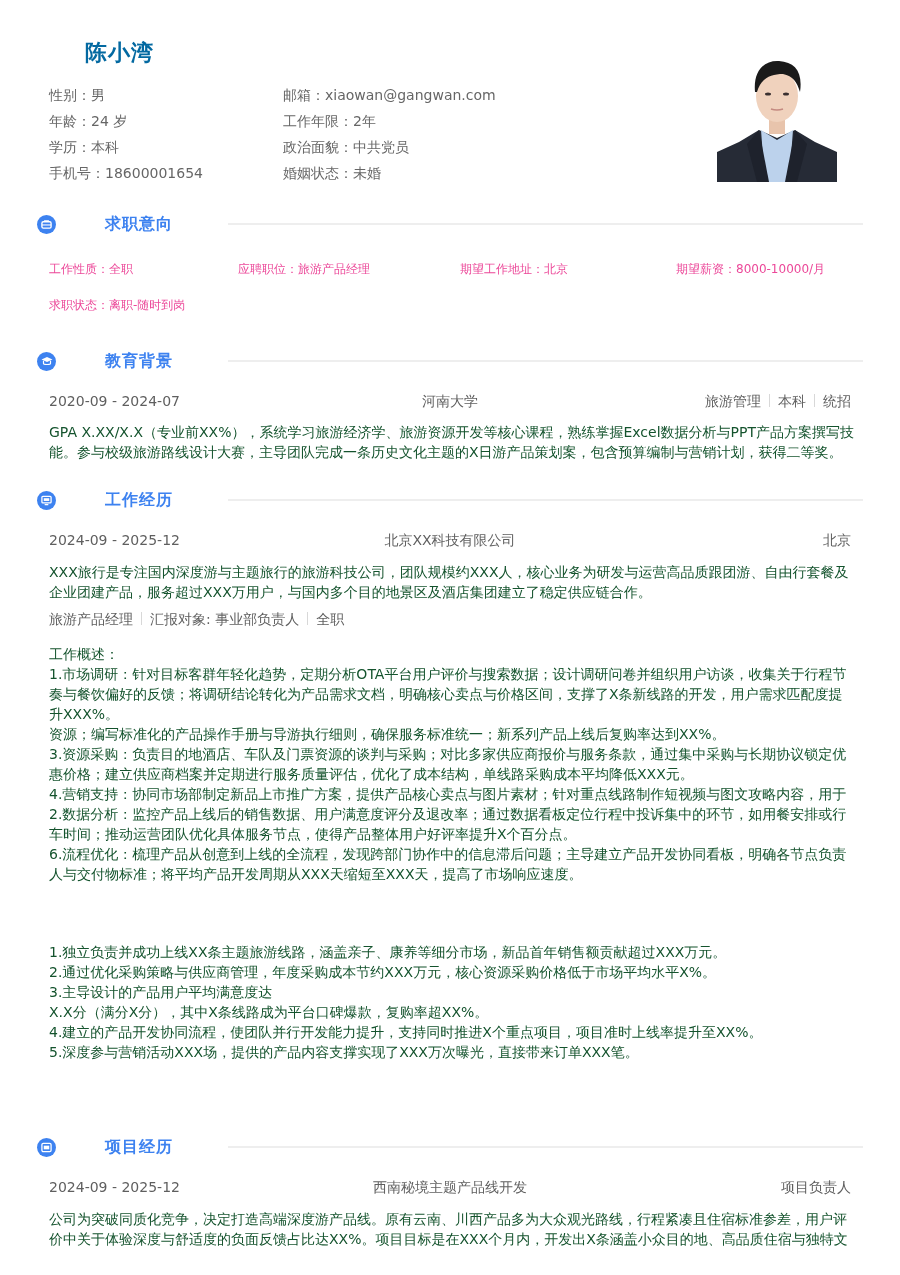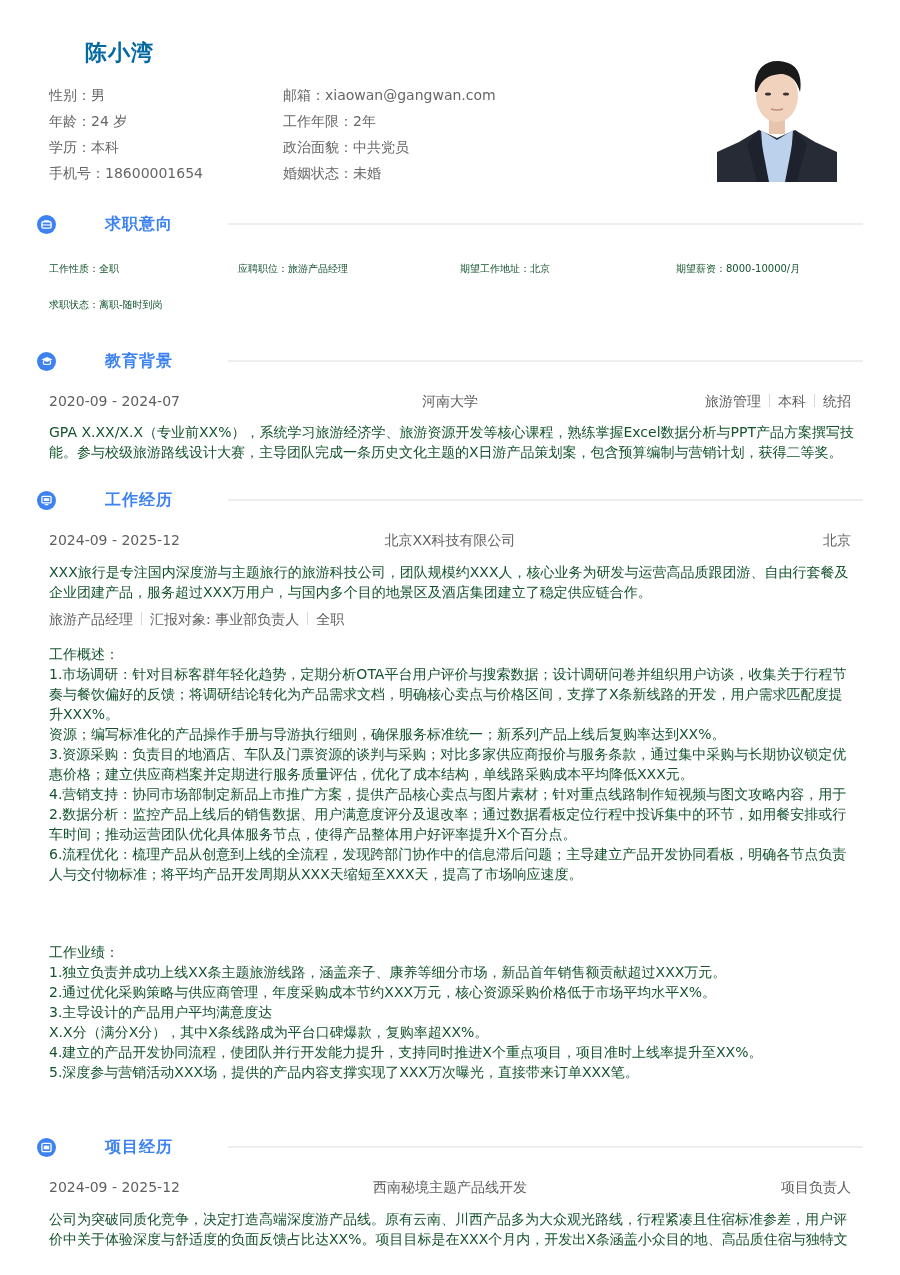--- a/index.html
+++ b/index.html
@@ -22,21 +22,21 @@
 
     .row { position: absolute; left: 49px; width: 802px; height: 20px; font-size: 14px; color: #5f5f5f; line-height: 20px; }
     .row .l { position: absolute; left: 0; }
     .row .c { position: absolute; left: 0; right: 0; text-align: center; }
     .row .r { position: absolute; right: 0; }
     .sep { display: inline-block; width: 1px; height: 13px; background: #d8d8d8; margin: 0 8px; vertical-align: -1px; }
 
     .para { position: absolute; left: 49px; width: 802px; font-size: 14px; color: #14532d; line-height: 20px; text-align: justify; }
     .line { display: block; white-space: nowrap; }
 
-    .kv { position: absolute; font-size: 10px; color: #14532d; white-space: nowrap; line-height: 20px; }
+    .kv { position: absolute; font-size: 12px; color: #ec4899; white-space: nowrap; line-height: 20px; }
   </style>
 </head>
 <body>
 
 <div class="page">
 
   <div class="name">陈小湾</div>
 
   <div class="info" style="left:49px; top:85px;">
     <span class="label">性别：</span><span>男</span>
@@ -178,21 +178,20 @@
     <span class="line">3.资源采购：负责目的地酒店、车队及门票资源的谈判与采购；对比多家供应商报价与服务条款，通过集中采购与长期协议锁定优</span>
     <span class="line">惠价格；建立供应商档案并定期进行服务质量评估，优化了成本结构，单线路采购成本平均降低XXX元。</span>
     <span class="line">4.营销支持：协同市场部制定新品上市推广方案，提供产品核心卖点与图片素材；针对重点线路制作短视频与图文攻略内容，用于</span>
     <span class="line">2.数据分析：监控产品上线后的销售数据、用户满意度评分及退改率；通过数据看板定位行程中投诉集中的环节，如用餐安排或行</span>
     <span class="line">车时间；推动运营团队优化具体服务节点，使得产品整体用户好评率提升X个百分点。</span>
     <span class="line">6.流程优化：梳理产品从创意到上线的全流程，发现跨部门协作中的信息滞后问题；主导建立产品开发协同看板，明确各节点负责</span>
     <span class="line">人与交付物标准；将平均产品开发周期从XXX天缩短至XXX天，提高了市场响应速度。</span>
   </div>
 
   <div class="para" style="top:942px;">
-    <span class="line">工作业绩：</span>
     <span class="line">1.独立负责并成功上线XX条主题旅游线路，涵盖亲子、康养等细分市场，新品首年销售额贡献超过XXX万元。</span>
     <span class="line">2.通过优化采购策略与供应商管理，年度采购成本节约XXX万元，核心资源采购价格低于市场平均水平X%。</span>
     <span class="line">3.主导设计的产品用户平均满意度达</span>
     <span class="line">X.X分（满分X分），其中X条线路成为平台口碑爆款，复购率超XX%。</span>
     <span class="line">4.建立的产品开发协同流程，使团队并行开发能力提升，支持同时推进X个重点项目，项目准时上线率提升至XX%。</span>
     <span class="line">5.深度参与营销活动XXX场，提供的产品内容支撑实现了XXX万次曝光，直接带来订单XXX笔。</span>
   </div>
 
 
   <div class="section-head" style="top:1135px;">

